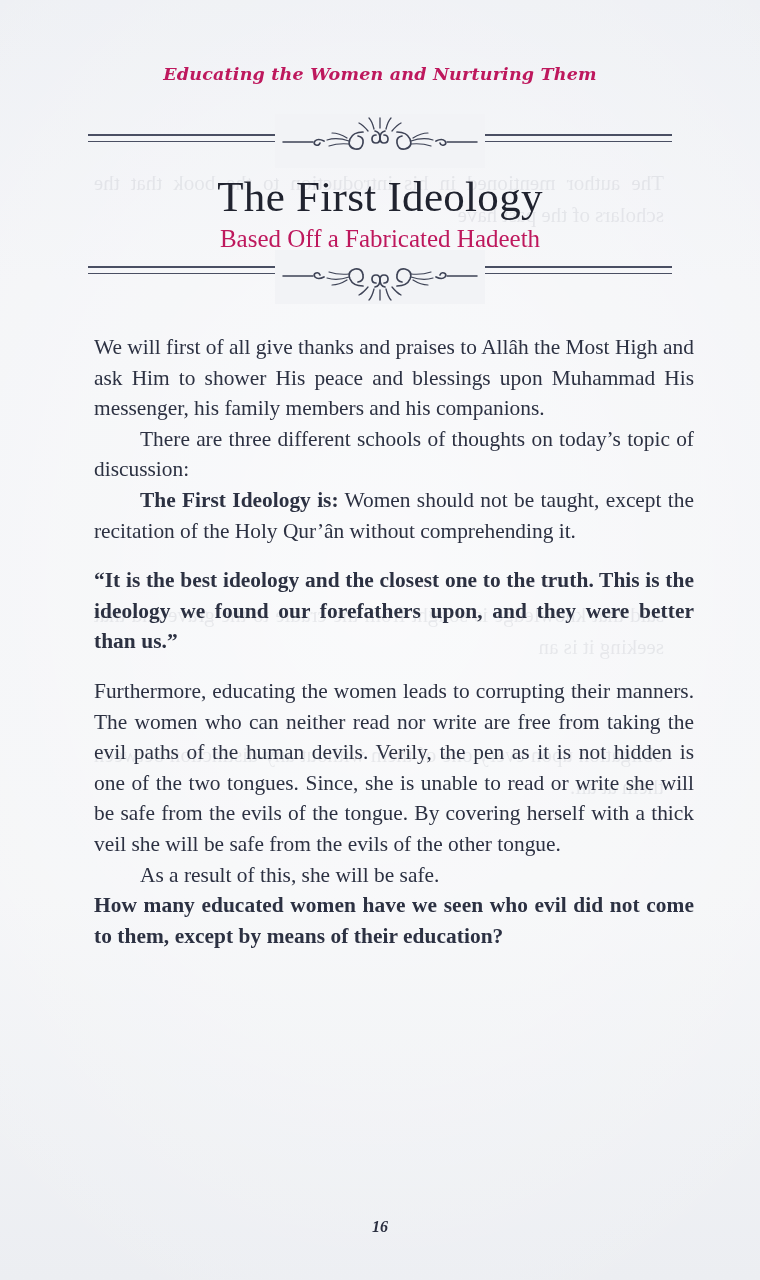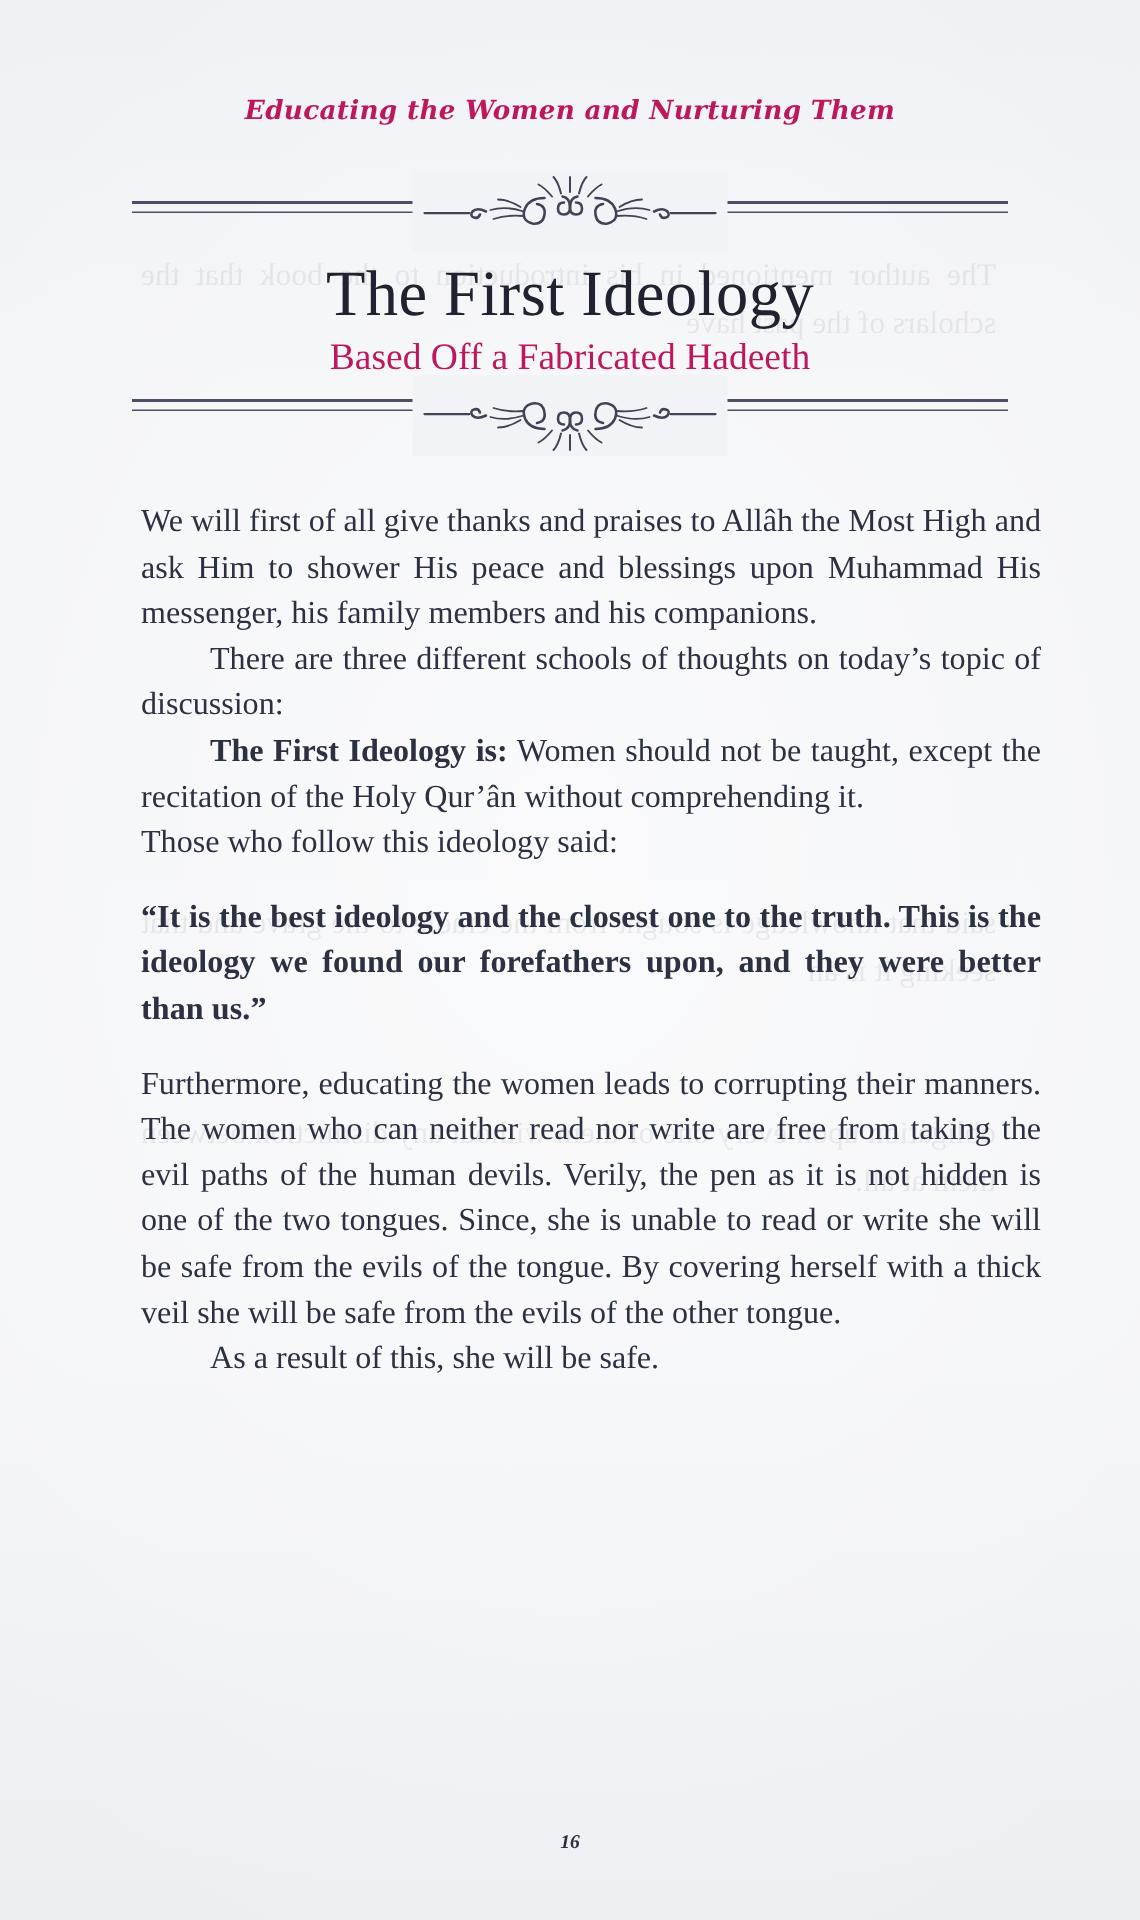--- a/index.html
+++ b/index.html
@@ -157,21 +157,21 @@
 
   
   .folio {
     position: absolute;
     bottom: 44px;
     left: 0;
     width: 100%;
     text-align: center;
     font-style: italic;
     font-weight: bold;
-    font-size: 13px;
+    font-size: 16px;
     color: #2b2f40;
   }
 </style>
 </head>
 <body>
 
 <div class="page">
 
   <div class="paper-tone"></div>
 
@@ -236,26 +236,26 @@
   </div>
 
   <div class="body">
 
     <p class="p-flush">We will first of all give thanks and praises to Allâh the Most High and ask Him to shower His peace and blessings upon Muhammad His messenger, his family members and his companions.</p>
 
     <p class="p-indent">There are three different schools of thoughts on today’s topic of discussion:</p>
 
     <p class="p-indent"><span class="bold-lead">The First Ideology is:</span><span> Women should not be taught, except the recitation of the Holy Qur’ân without comprehending it.</span></p>
 
-    <p class="p-flush">Those who follow this ideology said:</p>
 
     <p class="quote-bold">“It is the best ideology and the closest one to the truth. This is the ideology we found our forefathers upon, and they were better than us.”</p>
 
     <p class="p-flush">Furthermore, educating the women leads to corrupting their manners. The women who can neither read nor write are free from taking the evil paths of the human devils. Verily, the pen as it is not hidden is one of the two tongues.  Since, she is unable to read or write she will be safe from the evils of the tongue. By covering herself with a thick veil she will be safe from the evils of the other tongue.</p>
 
     <p class="p-indent">As a result of this, she will be safe.</p>
 
+    <p class="closing-bold">How many educated women have we seen who evil did not come to them, except by means of their education?</p>
 
   </div>
 
   <div class="folio">16</div>
 
 </div>
 
 </body></html>

